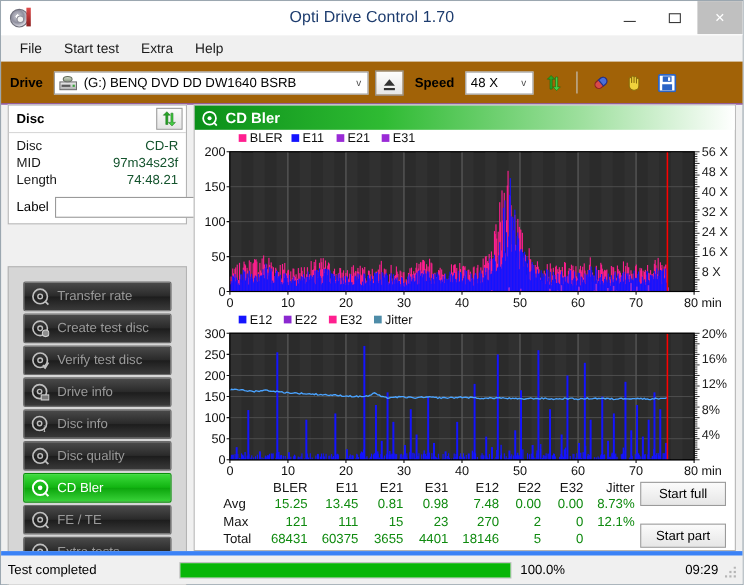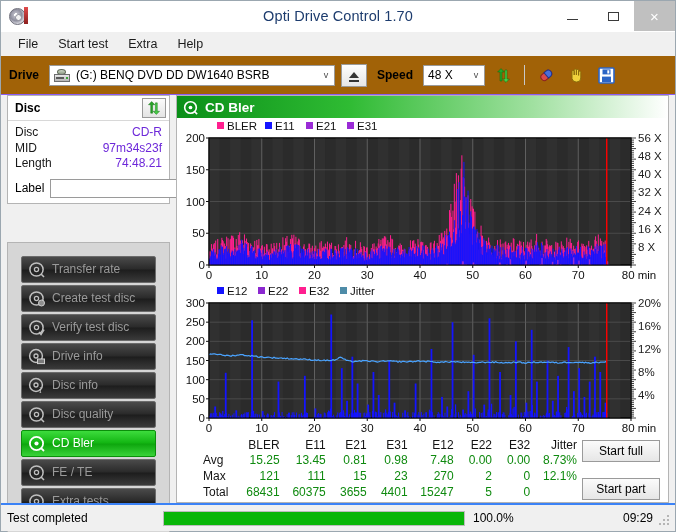--- a/index.html
+++ b/index.html
@@ -117,21 +117,21 @@
   }
   .disc-head .t{font-weight:bold;font-size:12px;}
   .refresh-btn{
     margin-left:auto;width:24px;height:20px;border:1px solid #9a9a9a;
     background:linear-gradient(#fbfbfb,#e4e4e4);display:flex;align-items:center;justify-content:center;
     box-sizing:border-box;
   }
   .disc-rows{padding:4px 7px 3px 7px;}
   .drow{display:flex;justify-content:space-between;line-height:15.5px;font-size:12px;}
   .drow .k{color:#171717;}
-  .drow .v{color:#6d28d9;font-weight:normal;}
+  .drow .v{color:#14532d;font-weight:normal;}
   .label-row{display:flex;align-items:center;margin-top:3px;padding:0 3px 4px 7px;}
   .label-row .k{font-size:12px;margin-right:6px;}
   .label-input{
     flex:1;height:19px;border:1px solid #9a9a9a;background:#ffffff;box-sizing:border-box;
   }
   .cd-btn{
     width:24px;height:21px;margin-left:4px;border:1px solid #9a9a9a;
     background:linear-gradient(#fbfbfb,#e4e4e4);display:flex;align-items:center;justify-content:center;
     box-sizing:border-box;
   }
@@ -189,21 +189,21 @@
   .startbtns{margin-left:auto;display:flex;flex-direction:column;gap:16px;padding:2px 8px 0 0;}
   .start-btn{
     width:78px;height:22px;border:1px solid #9a9a9a;
     background:linear-gradient(#fbfbfb,#e6e6e6);
     display:flex;align-items:center;justify-content:center;font-size:12px;
     box-sizing:border-box;
   }
   
   .statusbar{
     height:26px;flex:0 0 26px;display:flex;align-items:center;
-    background:#f0f0f0;border-top:2px solid #3b82f6;font-size:12px;
+    background:#f0f0f0;border-top:4px solid #3b82f6;font-size:12px;
   }
   .sb-cell{height:26px;display:flex;align-items:center;padding:0 6px;}
   .sb-msg{width:150px;}
   .sb-progress{
     width:302px;height:15px;border:1px solid #bcbcbc;background:#ffffff;
     box-sizing:border-box;position:relative;
   }
   .sb-progress .fill{position:absolute;left:0;top:0;bottom:0;background:#08b608;}
   .sb-pct{width:78px;padding-left:8px;}
   .sb-time{margin-left:auto;padding-right:22px;}
@@ -2547,21 +2547,21 @@
                 <td>2</td>
                 <td>0</td>
                 <td>12.1%</td>
               </tr>
               <tr>
                 <td class="rowh">Total</td>
                 <td>68431</td>
                 <td>60375</td>
                 <td>3655</td>
                 <td>4401</td>
-                <td>15247</td>
+                <td>18146</td>
                 <td>5</td>
                 <td>0</td>
                 <td></td>
               </tr>
             </tbody>
           </table>
           <div class="startbtns">
             <div class="start-btn">Start full</div>
             <div class="start-btn">Start part</div>
           </div>

